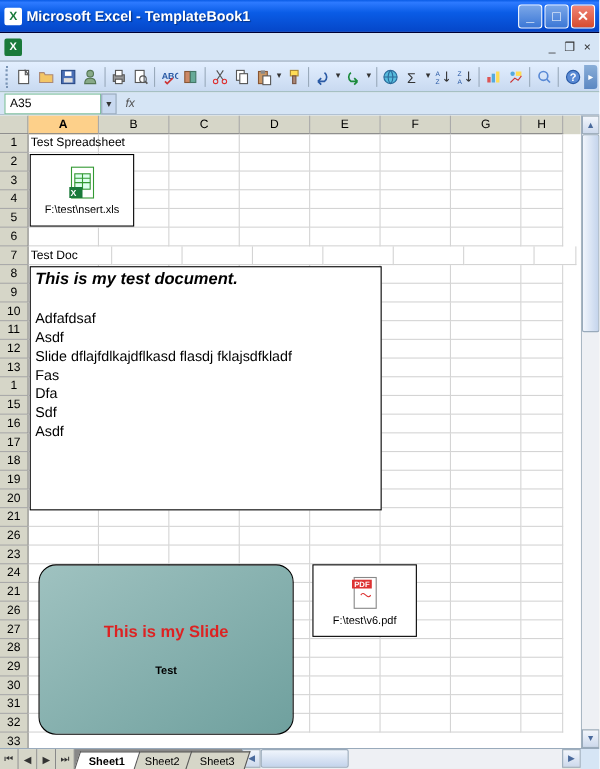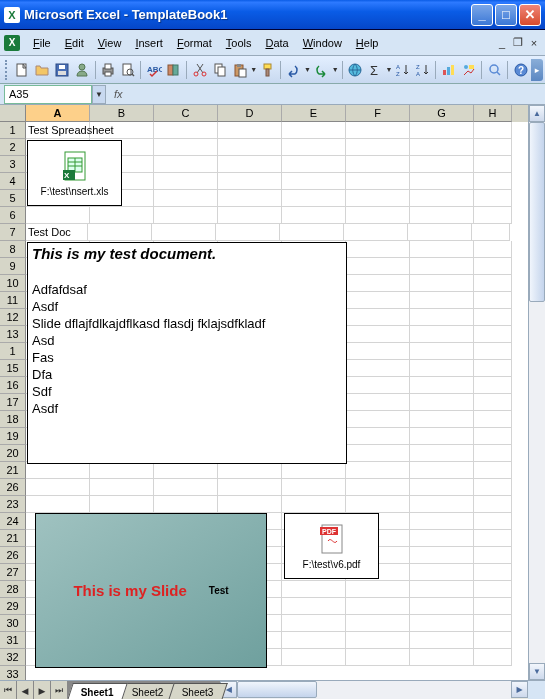--- a/index.html
+++ b/index.html
@@ -53,21 +53,21 @@
 .grid-cell { border-right:1px solid #d4d4d4; border-bottom:1px solid #d4d4d4; font-size:11px; padding:0 2px; display:flex; align-items:center; overflow:visible; white-space:nowrap; }
 
 
 .obj { position:absolute; background:#fff; border:1px solid #000; }
 .file-obj { display:flex; flex-direction:column; align-items:center; justify-content:center; font-size:10px; gap:4px; }
 .file-icon { width:28px; height:32px; }
 
 .doc-obj { font-family:"Times New Roman",serif; font-size:13px; padding:2px 4px; line-height:17px; }
 .doc-title { font-weight:bold; font-style:italic; font-size:15px; margin-bottom:2px; }
 
-.ppt-slide { background:linear-gradient(to bottom right,#9fc2c0,#6fa09e); display:flex; flex-direction:row; align-items:center; justify-content:center; gap:22px; }
+.ppt-slide { background:linear-gradient(to bottom right,#9fc2c0,#6fa09e); display:flex; flex-direction:column; align-items:center; justify-content:center; gap:22px;border-radius:16px; }
 .ppt-title { color:#d22; font-family:Arial; font-weight:bold; font-size:15px; }
 .ppt-sub { font-family:Arial; font-size:10px; font-weight:bold; }
 
 
 .vscroll { width:17px; background:#e8e8e0; border-left:1px solid #9ab; display:flex; flex-direction:column; }
 .sb-btn { height:17px; background:linear-gradient(to bottom,#f2f6fc,#cdd9ec); border:1px solid #9ab; display:flex; align-items:center; justify-content:center; font-size:8px; color:#4a6a9c; cursor:pointer; }
 .sb-track { flex:1; background:#eef0f4; }
 .sb-thumb-v { height:180px; background:linear-gradient(to right,#f0f5fc,#c4d4ec); border:1px solid #9ab; border-radius:2px; cursor:pointer; }
 
 
@@ -91,31 +91,20 @@
   <div class="titlebar-text">Microsoft Excel - TemplateBook1</div>
   <div class="win-buttons">
     <div class="win-btn win-min">_</div>
     <div class="win-btn win-max">□</div>
     <div class="win-btn win-close">✕</div>
   </div>
 </div>
 
 <div class="menubar">
   <div class="menu-icon">X</div>
-  <div id="menu-slot" style="display: flex;">
-      <div class="menu-item"><u>F</u>ile</div>
-      <div class="menu-item"><u>E</u>dit</div>
-      <div class="menu-item"><u>V</u>iew</div>
-      <div class="menu-item"><u>I</u>nsert</div>
-      <div class="menu-item"><u>F</u>ormat</div>
-      <div class="menu-item"><u>T</u>ools</div>
-      <div class="menu-item"><u>D</u>ata</div>
-      <div class="menu-item"><u>W</u>indow</div>
-      <div class="menu-item"><u>H</u>elp</div>
-    </div>
   <div class="help-q"></div>
   <div class="mdi-btn">_</div>
   <div class="mdi-btn">❐</div>
   <div class="mdi-btn">×</div>
 </div>
 
 <div class="toolbar">
   <div class="tb-handle"></div>
   <div class="tb-btn">
       <svg viewBox="0 0 16 16">
@@ -381,21 +370,21 @@
           <div class="grid-cell" style="width: 64px;"></div>
           <div class="grid-cell" style="width: 64px;"></div>
           <div class="grid-cell" style="width: 64px;"></div>
           <div class="grid-cell" style="width: 64px;"></div>
           <div class="grid-cell" style="width: 64px;"></div>
           <div class="grid-cell" style="width: 64px;"></div>
           <div class="grid-cell" style="width: 64px;"></div>
           <div class="grid-cell" style="width: 38px;"></div>
         </div>
         <div class="grid-row">
-          <div class="grid-cell" style="width: 62px; z-index: 1; position: relative;">Test Doc</div>
+          <div class="grid-cell" style="width: 76px; z-index: 1; position: relative;">Test Doc</div>
           <div class="grid-cell" style="width: 64px;"></div>
           <div class="grid-cell" style="width: 64px;"></div>
           <div class="grid-cell" style="width: 64px;"></div>
           <div class="grid-cell" style="width: 64px;"></div>
           <div class="grid-cell" style="width: 64px;"></div>
           <div class="grid-cell" style="width: 64px;"></div>
           <div class="grid-cell" style="width: 38px;"></div>
         </div>
         <div class="grid-row">
           <div class="grid-cell" style="width: 64px;"></div>
@@ -662,21 +651,20 @@
       <span>F:\test\nsert.xls</span>
     </div>
 
     <div class="obj doc-obj" style="left:27px; top:137px; width:320px; height:222px;">
       <div class="doc-title">This is my test document.</div>
       <div id="doc-lines">
           <div>&nbsp;</div>
           <div>Adfafdsaf</div>
           <div>Asdf</div>
           <div>Slide dflajfdlkajdflkasd flasdj fklajsdfkladf</div>
-          <div>Asd</div>
           <div>Fas</div>
           <div>Dfa</div>
           <div>Sdf</div>
           <div>Asdf</div>
         </div>
     </div>
 
     <div class="obj ppt-slide" style="left:35px; top:408px; width:232px; height:155px;">
       <div class="ppt-title">This is my Slide</div>
       <div class="ppt-sub">Test</div>

